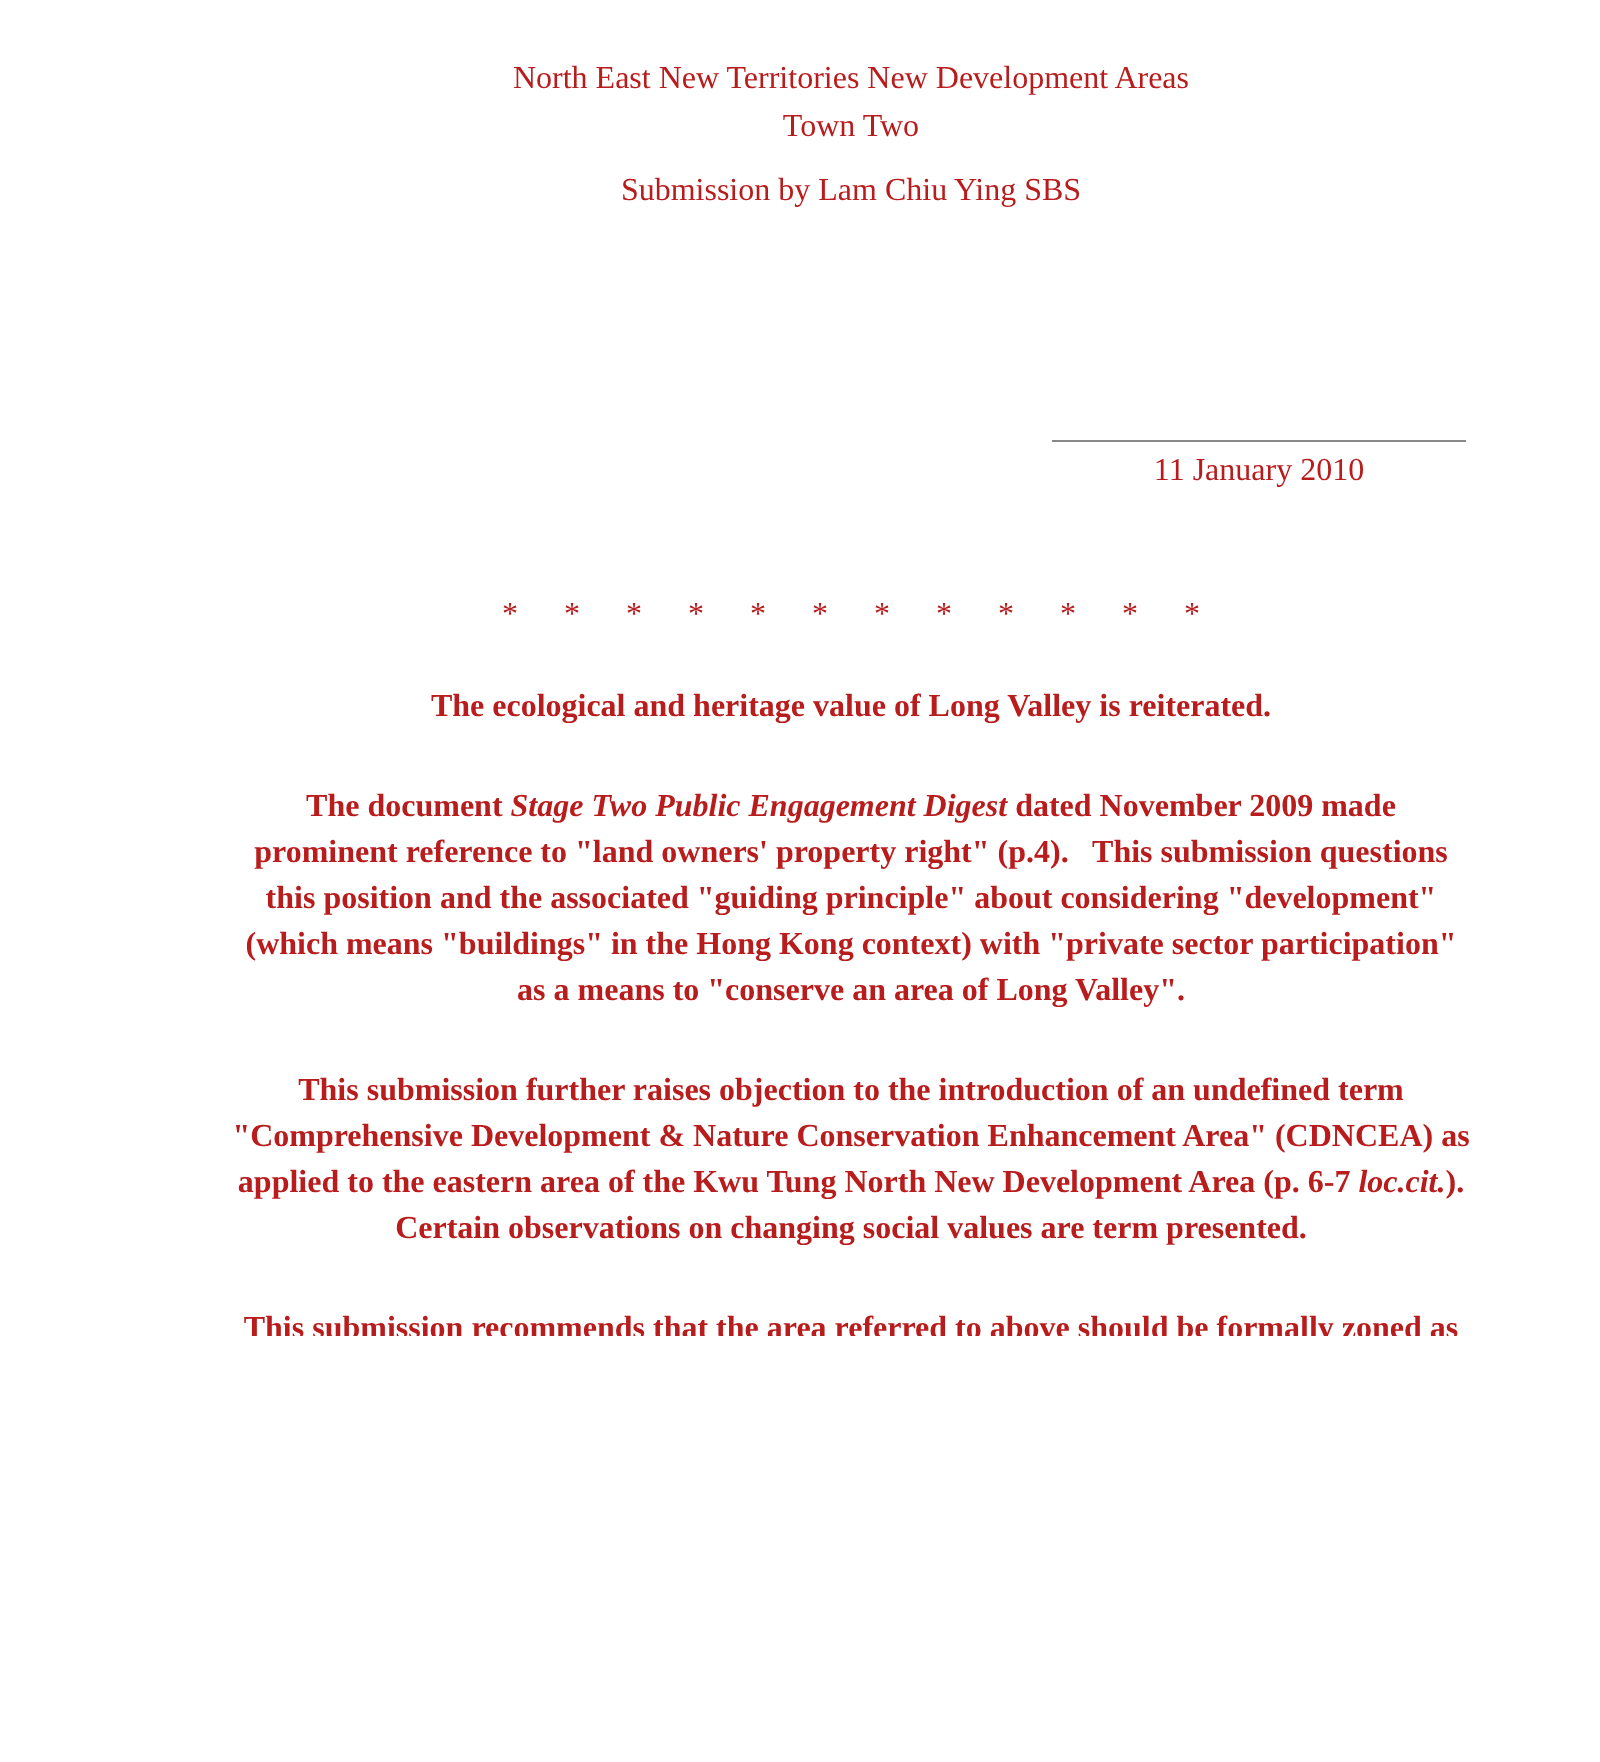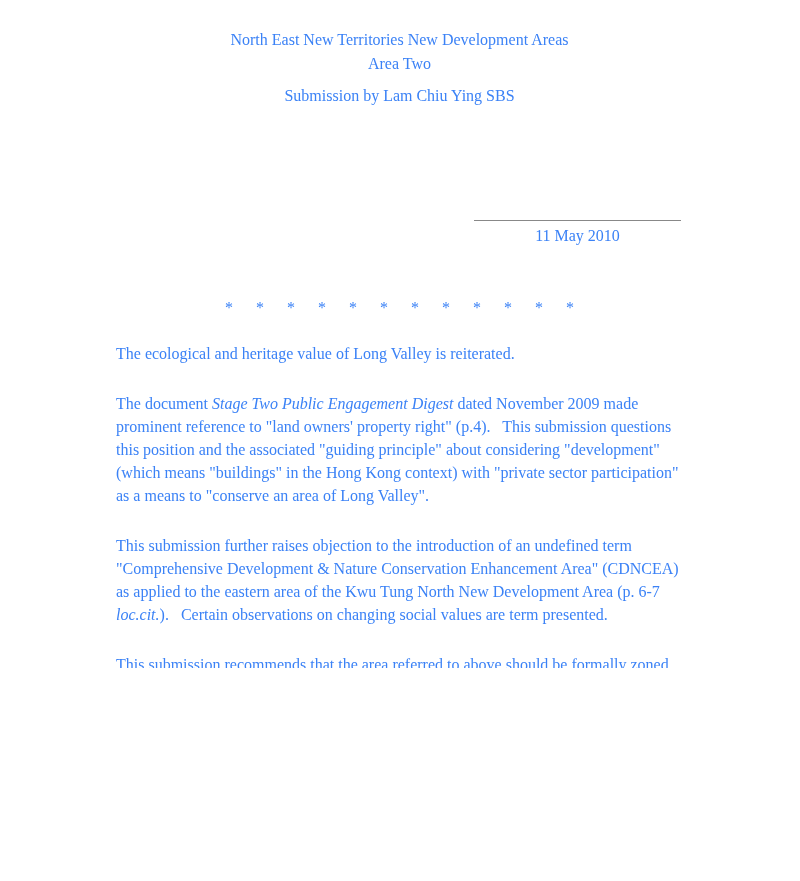--- a/index.html
+++ b/index.html
@@ -5,25 +5,25 @@
   html, body {
     margin: 0;
     padding: 0;
     background: #ffffff;
   }
   .page {
     position: relative;
     width: 800px;
     height: 668px;
     box-sizing: border-box;
-    padding: 28px 117px 0 116px;
+    padding: 28px 65px 0 116px;
     background: #ffffff;
     font-family: "Liberation Serif", "DejaVu Serif", serif;
     font-size: 16px;
-    color: #3b82f6;
+    color: #b91c1c;
     overflow: hidden;
   }
   .title-block {
     text-align: center;
     line-height: 24px;
   }
   .submission {
     margin-top: 8px;
     text-align: center;
     line-height: 24px;
@@ -49,43 +49,44 @@
   }
   .summary-heading {
     margin-top: 24px;
     text-align: center;
     line-height: 22px;
   }
   .body-para {
     margin: 27px 0 0 0;
     line-height: 23px;
     white-space: pre-wrap;
-    text-align: left;
+    text-align: center;
+    font-weight: bold;
   }
   .body-para.first {
     margin-top: 22px;
   }
   .body-para em {
     font-style: italic;
   }
 </style>
 </head>
 <body>
 
 <div class="page">
 
   <div class="title-block">
     <div>North East New Territories New Development Areas</div>
-    <div>Area Two</div>
+    <div>Town Two</div>
   </div>
 
   <div class="submission">Submission by Lam Chiu Ying SBS</div>
 
   <div class="date-block">
-    <div class="date-text">11 May 2010</div>
+    <div class="date-text">11 January 2010</div>
   </div>
 
   <div class="separator">* * * * * * * * * * * *</div>
 
 
   <p class="body-para first"><span>The ecological and heritage value of Long Valley is reiterated.</span></p>
   <p class="body-para"><span>The document </span><em>Stage Two Public Engagement Digest</em><span> dated November 2009 made prominent reference to "land owners' property right" (p.4).   This submission questions this position and the associated "guiding principle" about considering "development" (which means "buildings" in the Hong Kong context) with "private sector participation" as a means to "conserve an area of Long Valley".</span></p>
   <p class="body-para"><span>This submission further raises objection to the introduction of an undefined term "Comprehensive Development &amp; Nature Conservation Enhancement Area" (CDNCEA) as applied to the eastern area of the Kwu Tung North New Development Area (p. 6-7 </span><em>loc.cit.</em><span>).   Certain observations on changing social values are term presented.</span></p>
   <p class="body-para"><span>This submission recommends that the area referred to above should be formally zoned as "Conservation Area" or "Nature Reserve" in recognition of its recognized ecological and heritage value.   It further recommends that Government should resume the land in that area for the public purpose of building the Kwu Tung North New Town as a sustainable community with its roots connected to Nature and Heritage.</span></p>
 

